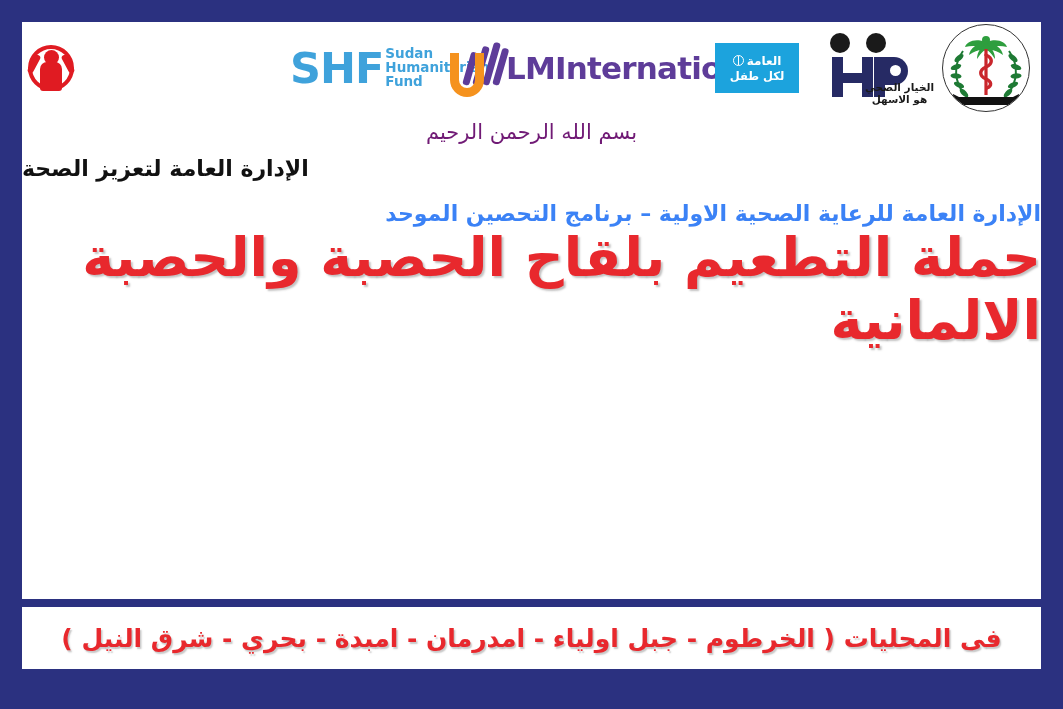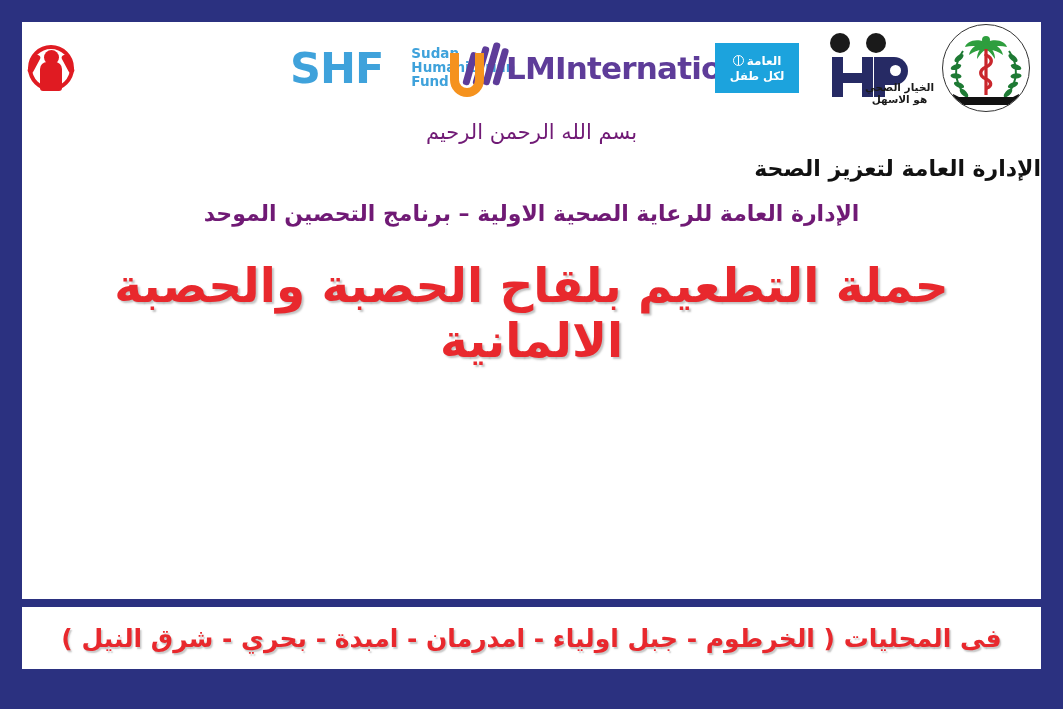--- a/index.html
+++ b/index.html
@@ -85,21 +85,21 @@
     font-family: "DejaVu Sans", "Liberation Sans", sans-serif;
     font-weight: bold;
     font-size: 25px;
     color: #111111;
     margin-left: 9px;
     letter-spacing: -0.6px;
     white-space: nowrap;
   }
 
   
-  .logo-shf { left: 268px; gap: 26px; }
+  .logo-shf { left: 268px; }
   .shf-abbr {
     font-family: "DejaVu Sans", "Liberation Sans", sans-serif;
     font-weight: bold;
     font-size: 43px;
     color: #3FA2DB;
     letter-spacing: -1px;
     line-height: 1;
   }
   .shf-words {
     font-family: "DejaVu Sans", "Liberation Sans", sans-serif;
@@ -269,44 +269,43 @@
   
   .basmala {
     text-align: center;
     font-family: "DejaVu Sans", sans-serif;
     font-size: 21px;
     color: #701a75;
     margin-top: 6px;
     direction: rtl;
   }
   .dept-1 {
-    text-align: right;
+    text-align: left;
     font-family: "DejaVu Sans", sans-serif;
     font-weight: bold;
     font-size: 22px;
     color: #111111;
     margin-top: 12px;
     direction: rtl;
   }
   .dept-2 {
-    text-align: center;
+    text-align: right;
     font-family: "DejaVu Sans", sans-serif;
     font-weight: bold;
     font-size: 22px;
-    color: #701a75;
+    color: #3b82f6;
     margin-top: 20px;
     direction: rtl;
   }
   .headline {
-    text-align: center;
-    font-family: "DejaVu Sans", sans-serif;
-    font-weight: bold;
-    font-size: 47px;
+    text-align: right;
+    font-family: "DejaVu Sans", sans-serif;
+    font-weight: bold;
+    font-size: 54px;
     color: #E8282D;
-    margin-top: 32px;
     direction: rtl;
     letter-spacing: -0.5px;
     text-shadow: 2px 2px 2px rgba(120,120,120,0.45);
   }
 
   
   .banners {
     margin-top: 34px;
     display: flex;
     flex-direction: column;

